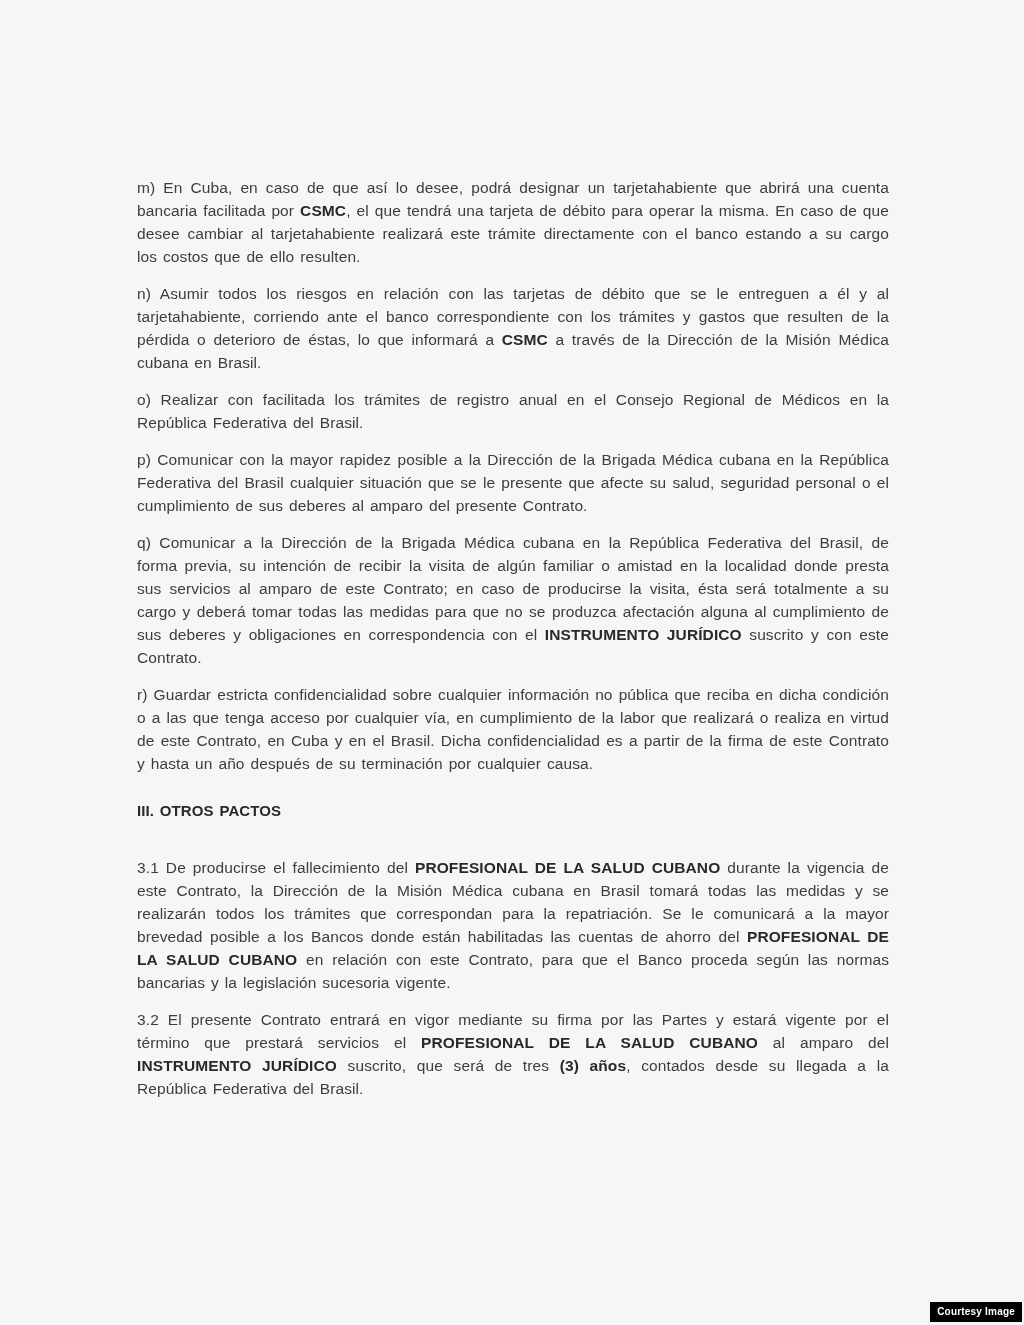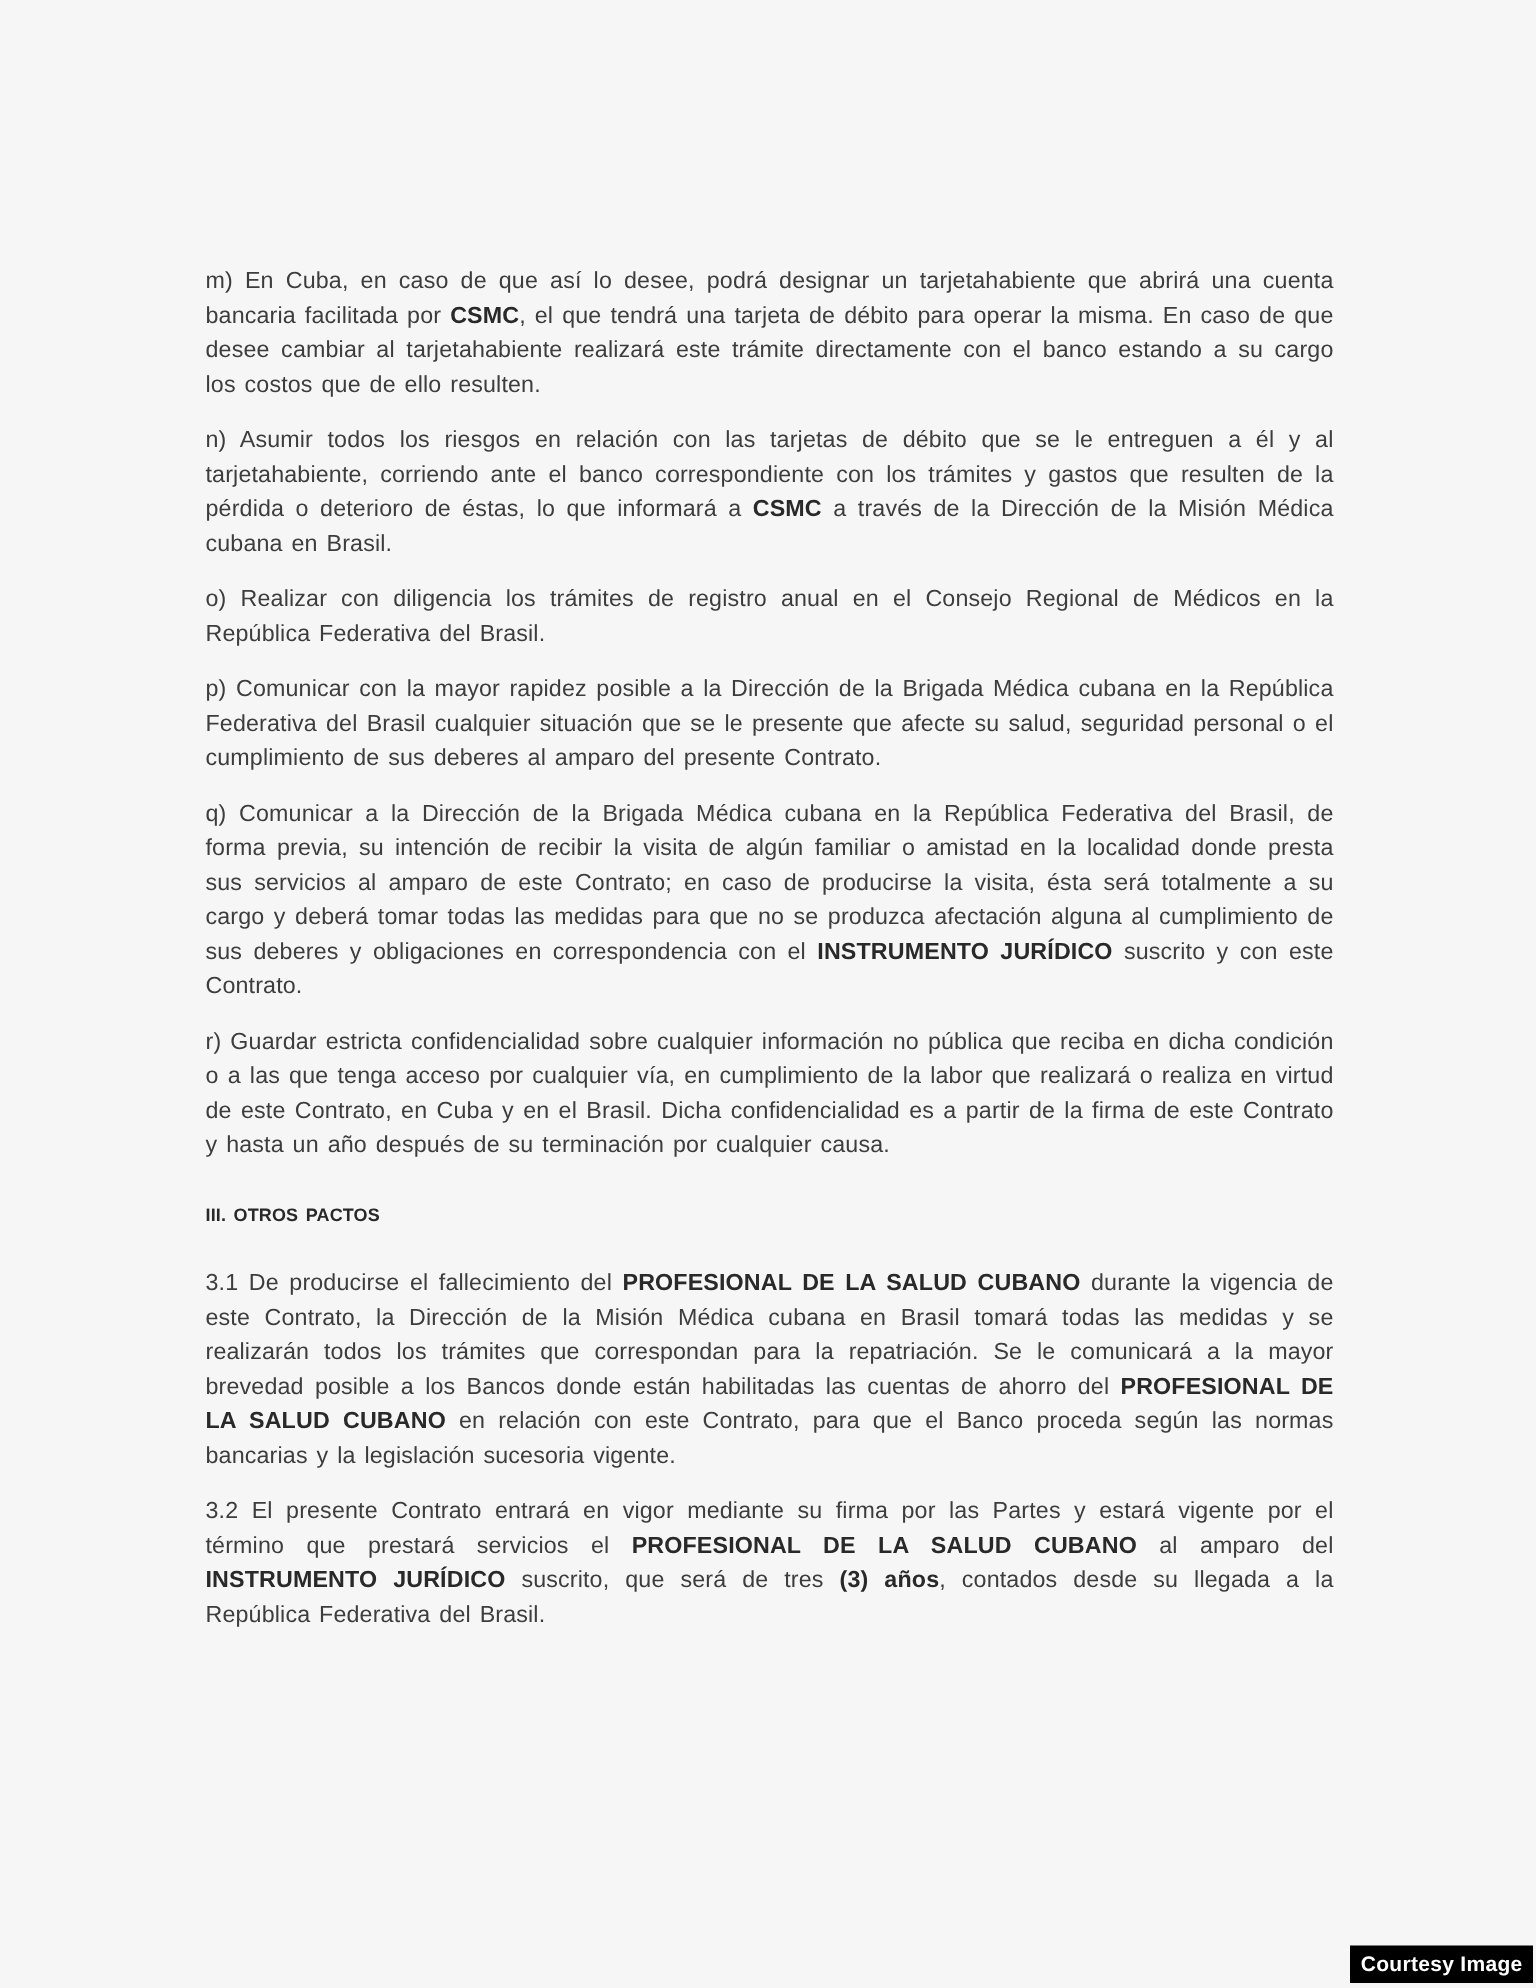--- a/index.html
+++ b/index.html
@@ -33,48 +33,48 @@
   }
   .para {
     margin: 0 0 14px 0;
     word-spacing: 1.5px;
   }
   .para:last-child { margin-bottom: 17px; }
   .heading {
     font-weight: bold;
     color: #2e2e2e;
     margin-top: 24px;
-    margin-bottom: 22px;
+    margin-bottom: 34px;
     text-align: left;
-    font-size: 12px;
+    font-size: 15px;
   }
   .b {
     font-weight: bold;
     color: #2b2b2b;
   }
   .watermark {
     position: absolute;
     right: 2px;
     bottom: 3px;
     background: #000000;
     color: #ffffff;
-    font-size: 14px;
+    font-size: 10px;
     font-weight: bold;
     padding: 4px 7px 5px 7px;
     letter-spacing: 0.2px;
   }
 </style>
 </head>
 <body style="background: rgb(246, 246, 246);">
 
 <div class="scan-page">
   <div class="doc">
       <p class="para"><span>m) En Cuba, en caso de que así lo desee, podrá designar  un tarjetahabiente que abrirá una cuenta bancaria facilitada por </span><span class="b">CSMC</span><span>, el que  tendrá una tarjeta de débito para operar la misma. En caso de que desee cambiar al tarjetahabiente realizará este trámite directamente con el banco estando a su cargo los costos que de ello resulten.</span></p>
       <p class="para"><span>n) Asumir todos los riesgos en relación con las tarjetas de débito que se le entreguen a él y al tarjetahabiente, corriendo ante el banco correspondiente con los trámites y gastos que resulten de la pérdida o deterioro de éstas, lo que informará a </span><span class="b">CSMC</span><span> a través de la Dirección de la Misión Médica cubana en Brasil.</span></p>
-      <p class="para"><span>o) Realizar con diligencia los trámites de registro anual en el Consejo Regional de Médicos en la República Federativa del Brasil.</span></p>
+      <p class="para"><span>o) Realizar con facilitada los trámites de registro anual en el Consejo Regional de Médicos en la República Federativa del Brasil.</span></p>
       <p class="para"><span>p) Comunicar con la mayor rapidez posible a la Dirección de la Brigada Médica cubana en la República Federativa del Brasil  cualquier situación que se le presente que afecte su salud, seguridad personal o el cumplimiento de sus deberes al amparo del presente Contrato.</span></p>
       <p class="para"><span>q) Comunicar a la Dirección de la Brigada Médica cubana en la República Federativa del Brasil, de forma previa, su intención de recibir la visita de algún familiar o amistad en la localidad donde presta sus servicios  al amparo de este Contrato; en caso de producirse la visita, ésta será totalmente a su cargo y deberá tomar todas las medidas para que no se produzca afectación alguna al cumplimiento de sus deberes y obligaciones en correspondencia con el </span><span class="b">INSTRUMENTO JURÍDICO</span><span> suscrito y con este Contrato.</span></p>
       <p class="para"><span>r)  Guardar estricta confidencialidad sobre cualquier información no pública que reciba en dicha condición o a las que tenga acceso por cualquier vía, en cumplimiento de la labor que realizará o realiza en virtud de este Contrato, en Cuba y en el Brasil. Dicha confidencialidad es a partir de la firma de este Contrato y hasta un año después de su terminación por cualquier causa.</span></p>
       <p class="para heading"><span class="b">III. OTROS PACTOS</span></p>
       <p class="para"><span>3.1 De producirse el fallecimiento del  </span><span class="b">PROFESIONAL DE LA SALUD CUBANO</span><span> durante la vigencia de este Contrato, la Dirección de la Misión Médica cubana en Brasil tomará todas las medidas y se realizarán todos los trámites que correspondan para la repatriación. Se le comunicará a la mayor brevedad posible a los Bancos donde están habilitadas las cuentas de ahorro del  </span><span class="b">PROFESIONAL DE LA SALUD CUBANO</span><span> en relación con este Contrato, para que el Banco proceda según las normas bancarias y la legislación sucesoria vigente.</span></p>
       <p class="para"><span>3.2 El presente Contrato entrará en vigor mediante su firma por las Partes y estará vigente por el término que prestará servicios el </span><span class="b">PROFESIONAL DE LA SALUD CUBANO</span><span> al amparo del </span><span class="b">INSTRUMENTO JURÍDICO</span><span> suscrito, que será de  tres </span><span class="b">(3)  años</span><span>, contados desde su llegada a la República Federativa del Brasil.</span></p>
     </div>
   <div class="watermark">Courtesy Image</div>
 </div>
 

